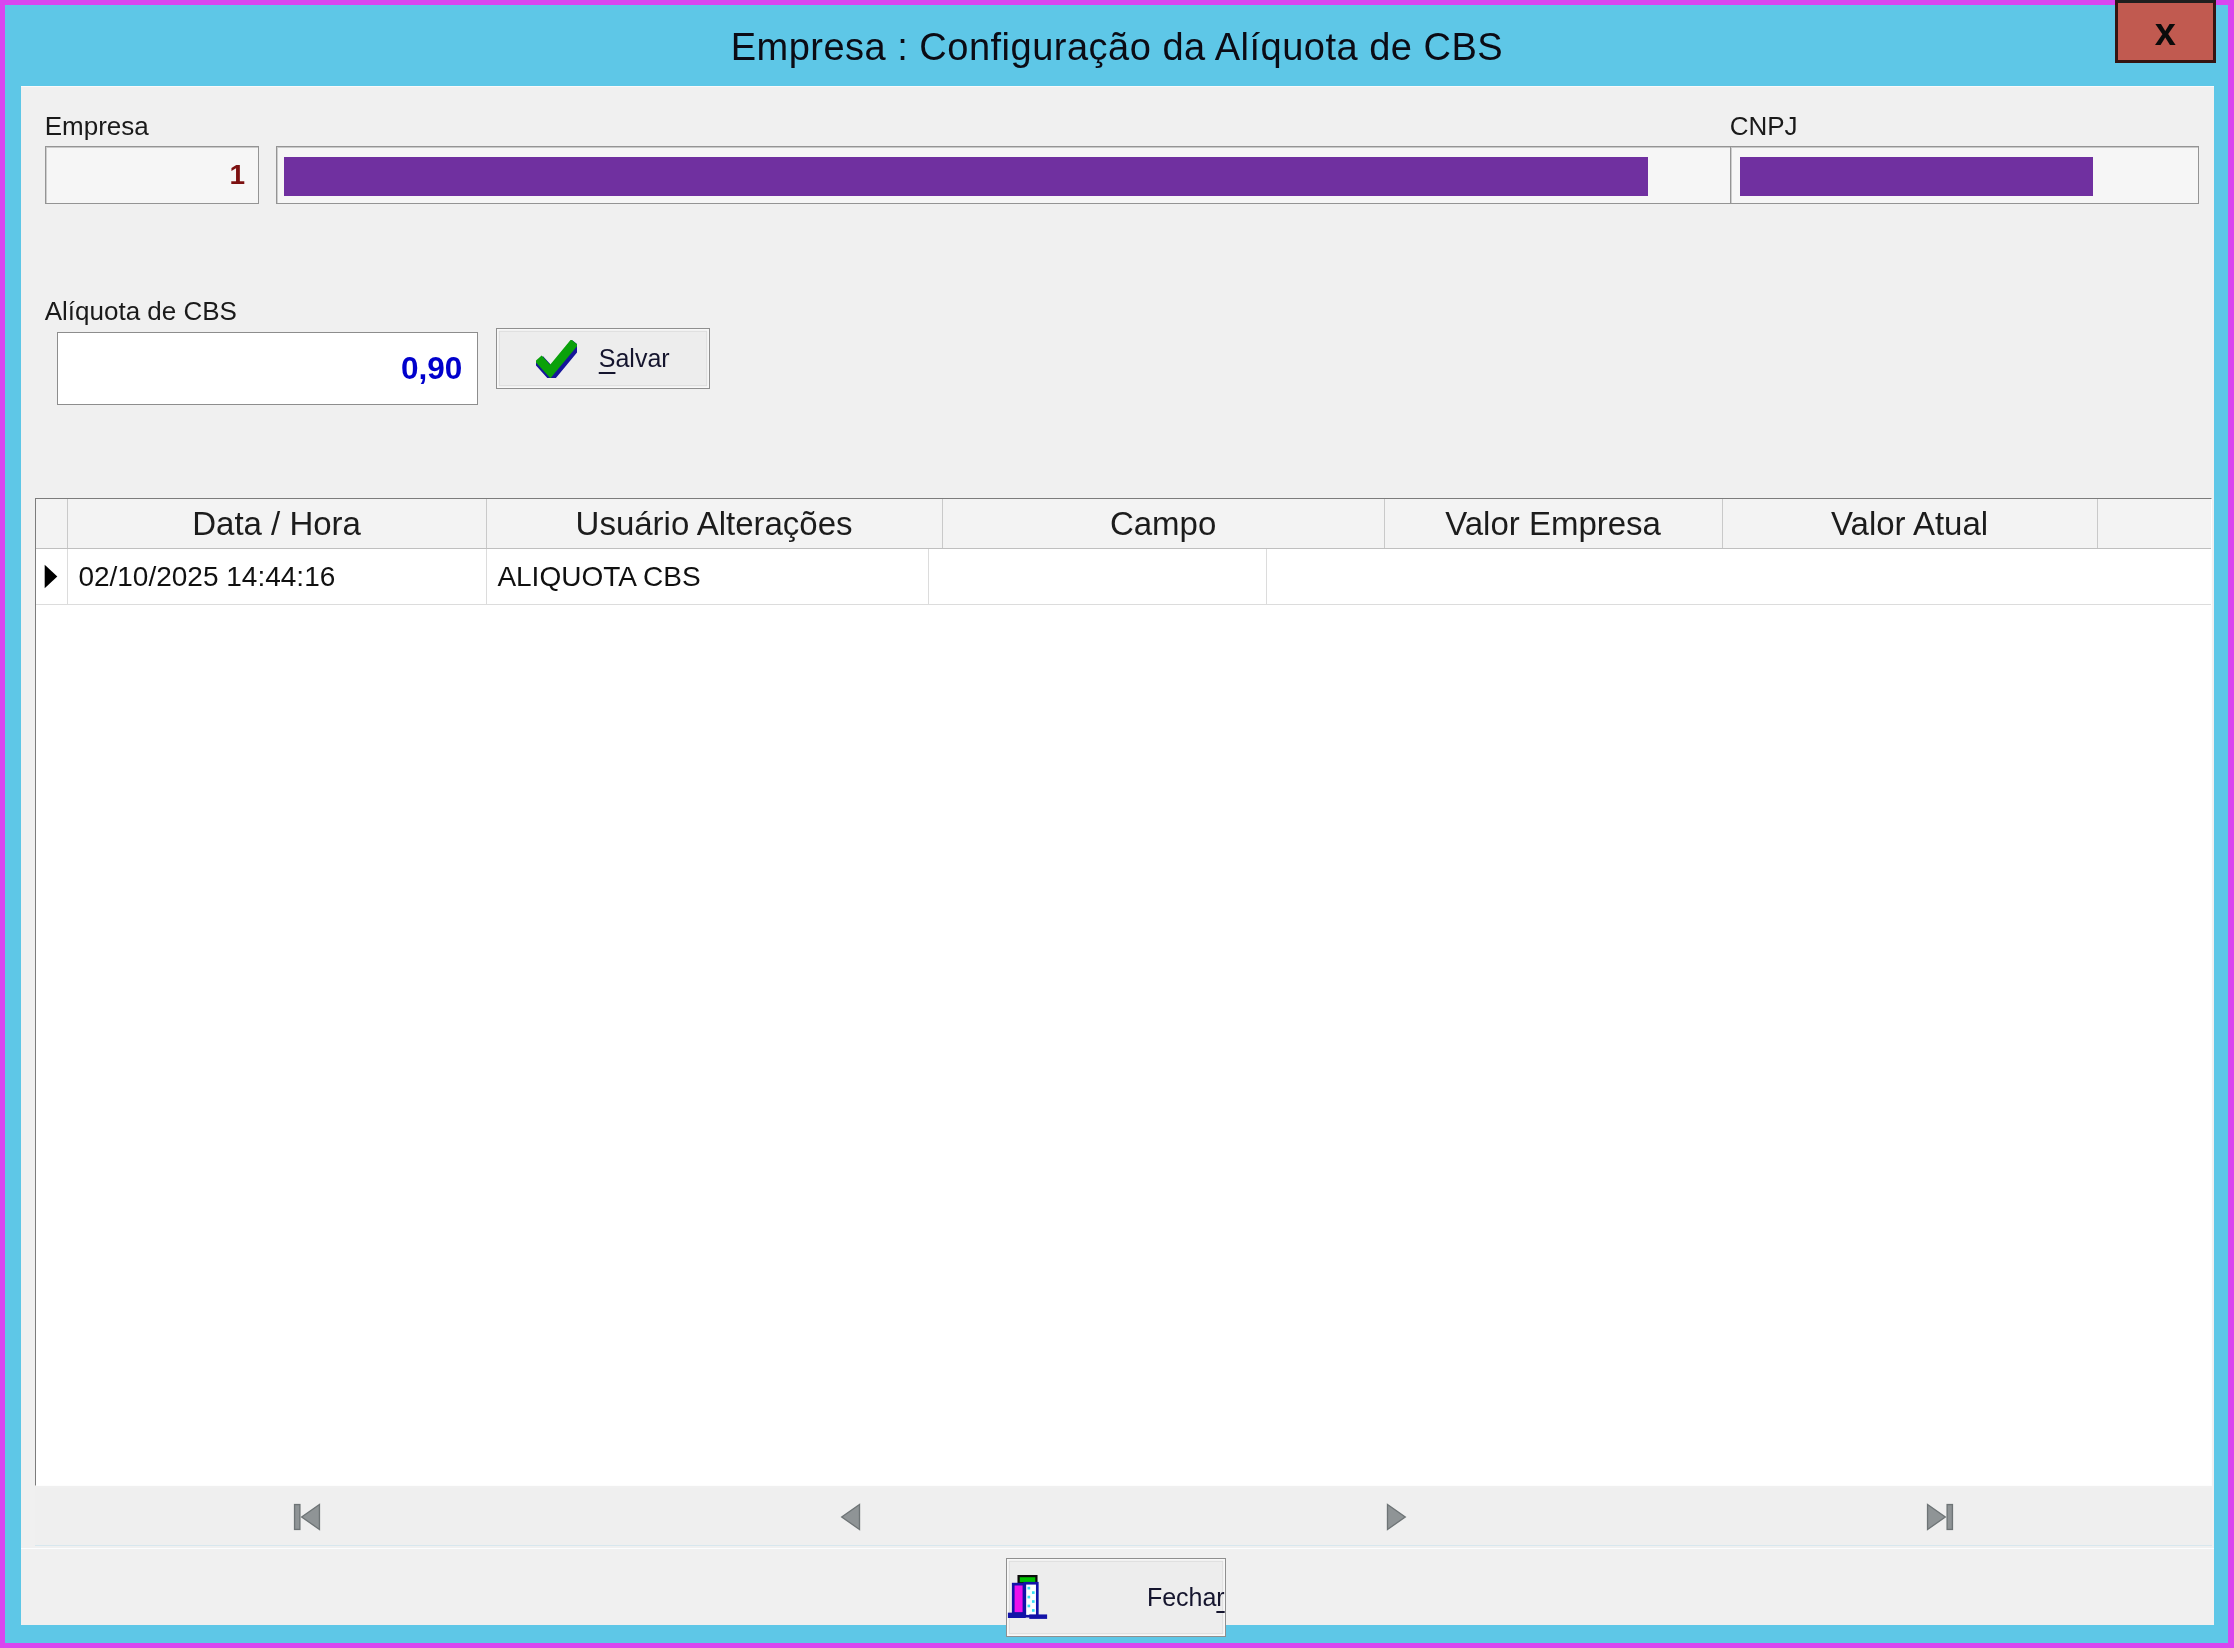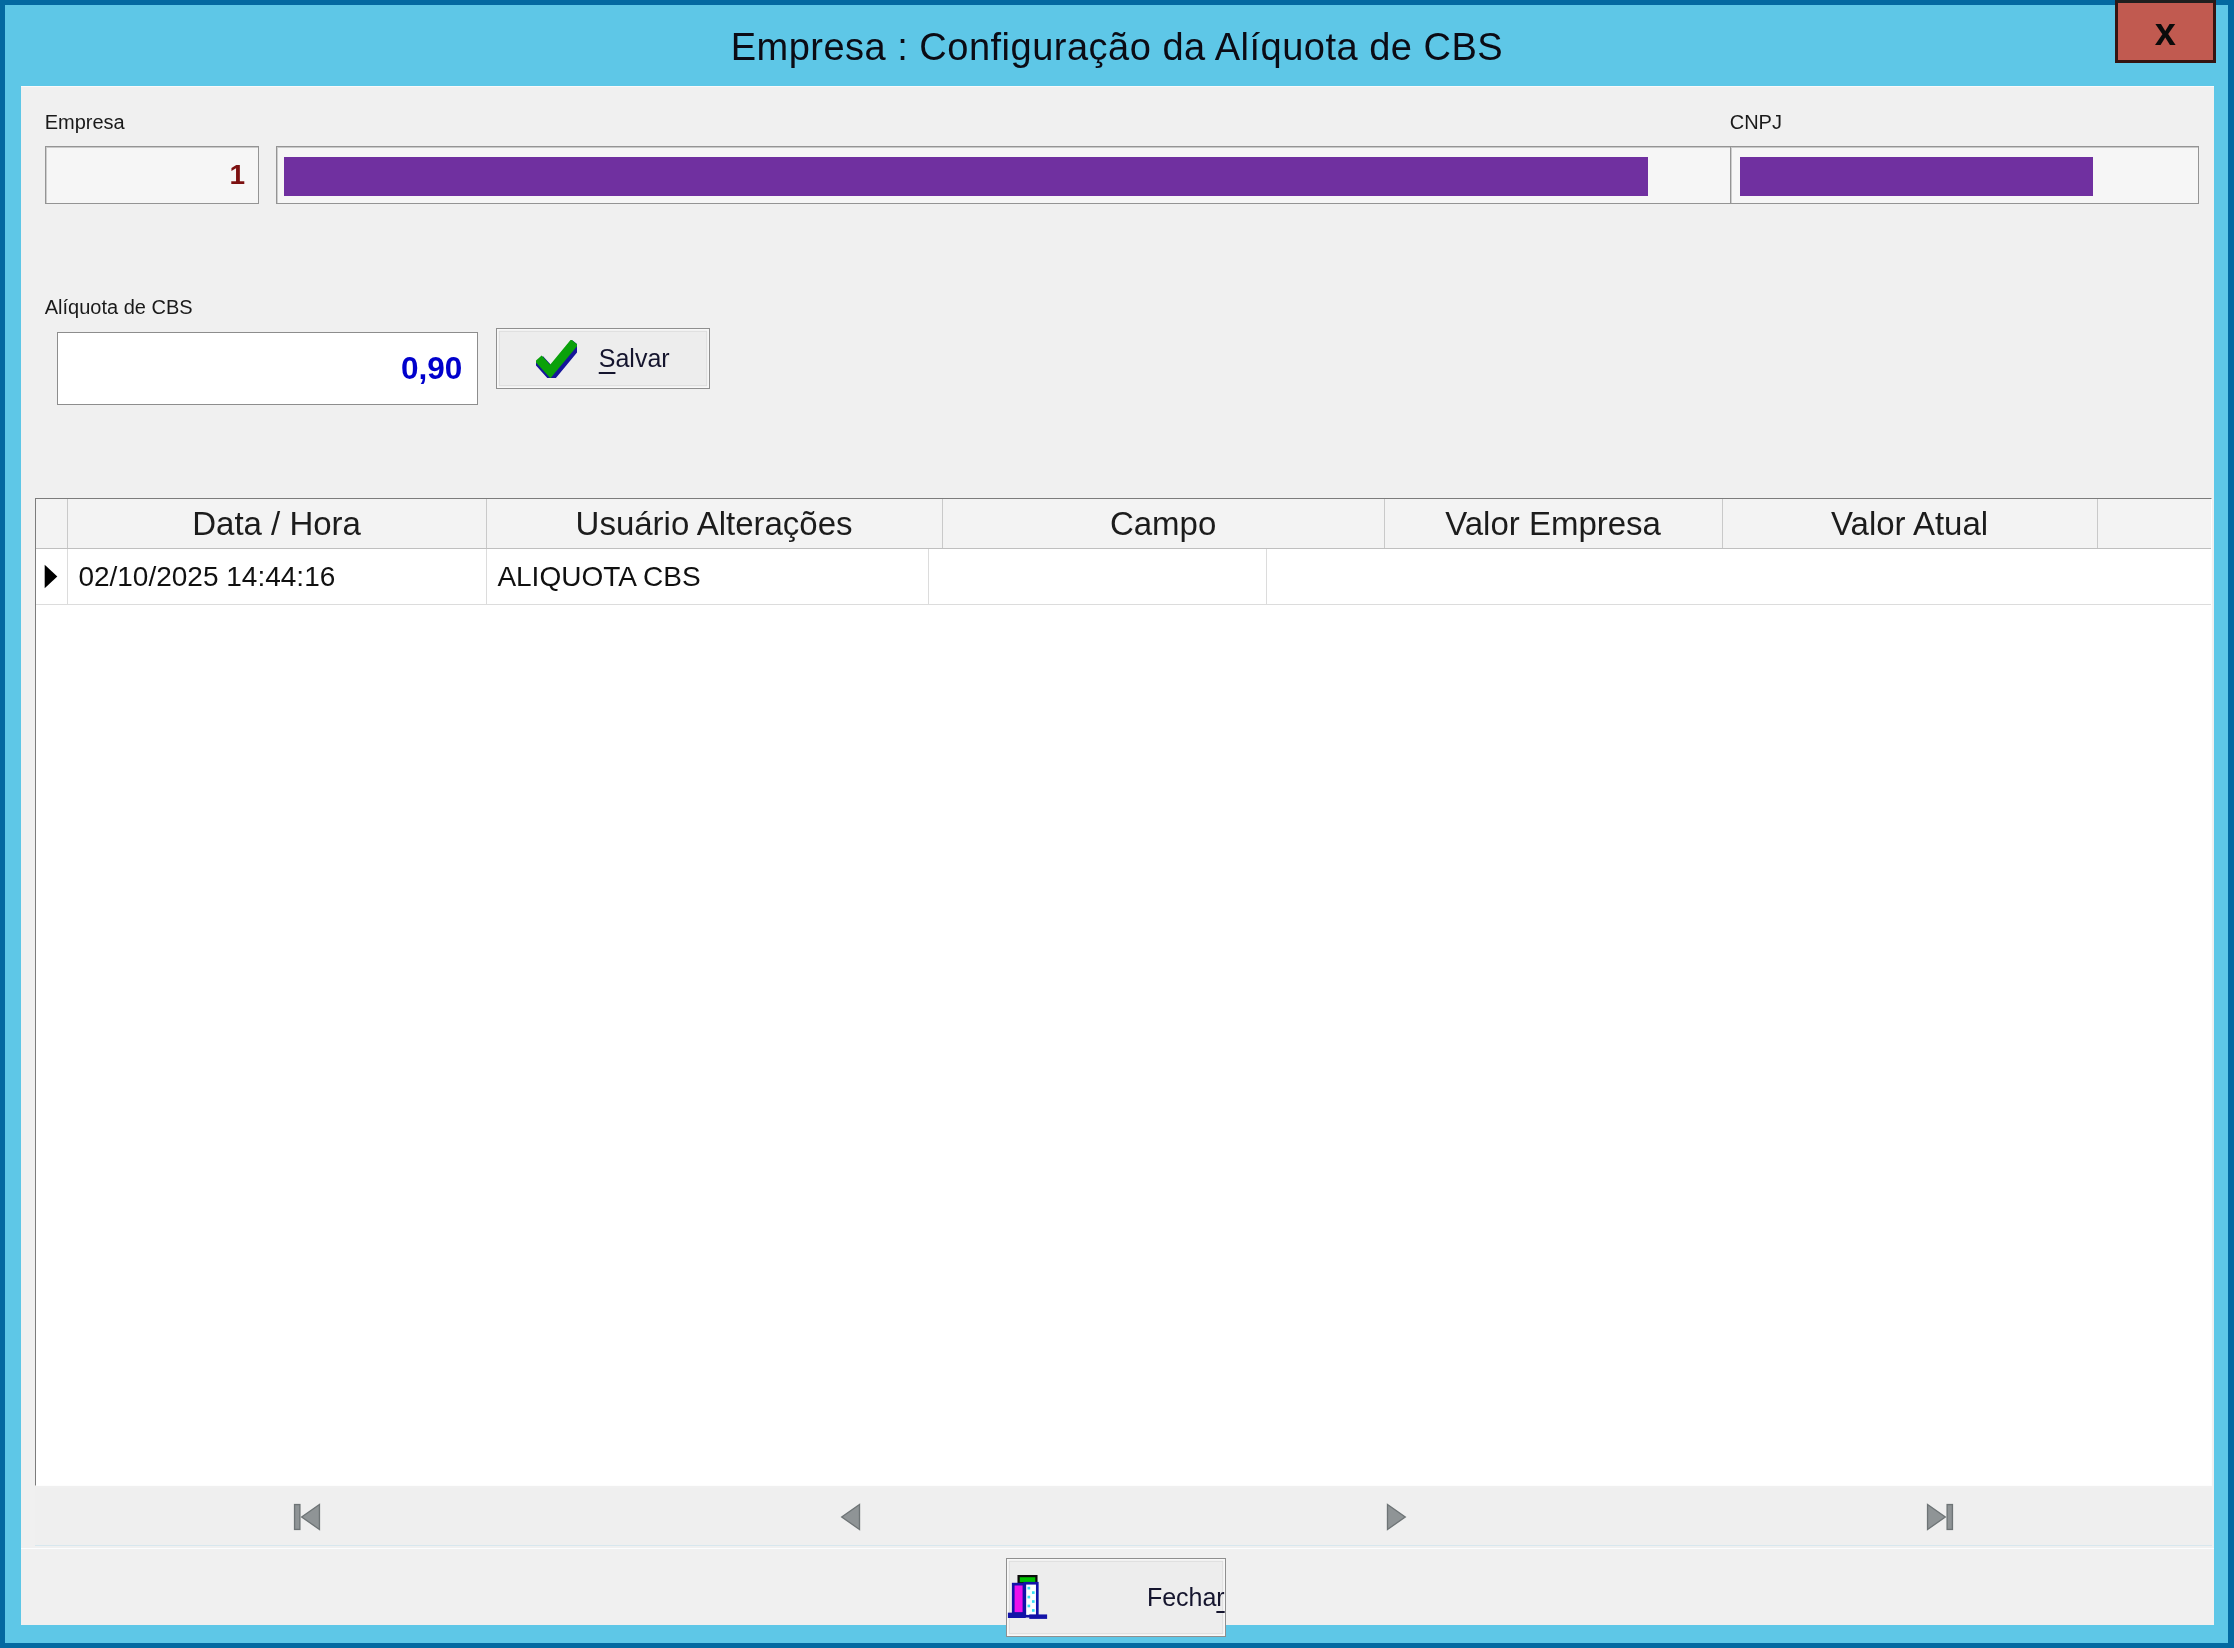--- a/index.html
+++ b/index.html
@@ -5,21 +5,21 @@
   * { box-sizing: border-box; margin: 0; padding: 0; }
   html,body { width: 2234px; height: 1649px; }
   body {
     font-family: "Liberation Sans", sans-serif;
     background: #1f1f1f;
     position: relative;
     overflow: hidden;
   }
   .window {
     position: absolute; left: 0; top: 0; width: 2234px; height: 1649px;
-    background: #0369a1;
+    background: #d946ef;
     padding: 18px;
   }
   .window-inner {
     position: absolute; left: 5.4px; top: 5.4px; width: 2223px; height: 1638px;
     background: #5ec7e7;
   }
   .titlebar {
     position: absolute; left: 0; top: 0; width: 100%; height: 85px;
   }
   .title-text {
@@ -35,21 +35,21 @@
     font-size: 38px; font-weight: bold; color: #0b0b0b; line-height: 1;
     cursor: default;
   }
   .client {
     position: absolute; left: 15.3px; top: 81px; width: 2193px; height: 1538px;
     background: #f0f0f0;
     border-top: 1.8px solid #fafafa;
   }
   
   .lbl {
-    position: absolute; font-size: 20px; color: #1a1a1a;
+    position: absolute; font-size: 26px; color: #1a1a1a;
   }
   .field {
     position: absolute; background: #f6f6f6;
     border: 1.8px solid #949494;
   }
   .field.sunken { box-shadow: inset 0.9px 0.9px 0 #c9c9c9; }
   .empresa-code {
     display: flex; align-items: center; justify-content: flex-end;
     padding-right: 12.6px; font-size: 28px; font-weight: bold; color: #7c1010;
   }

